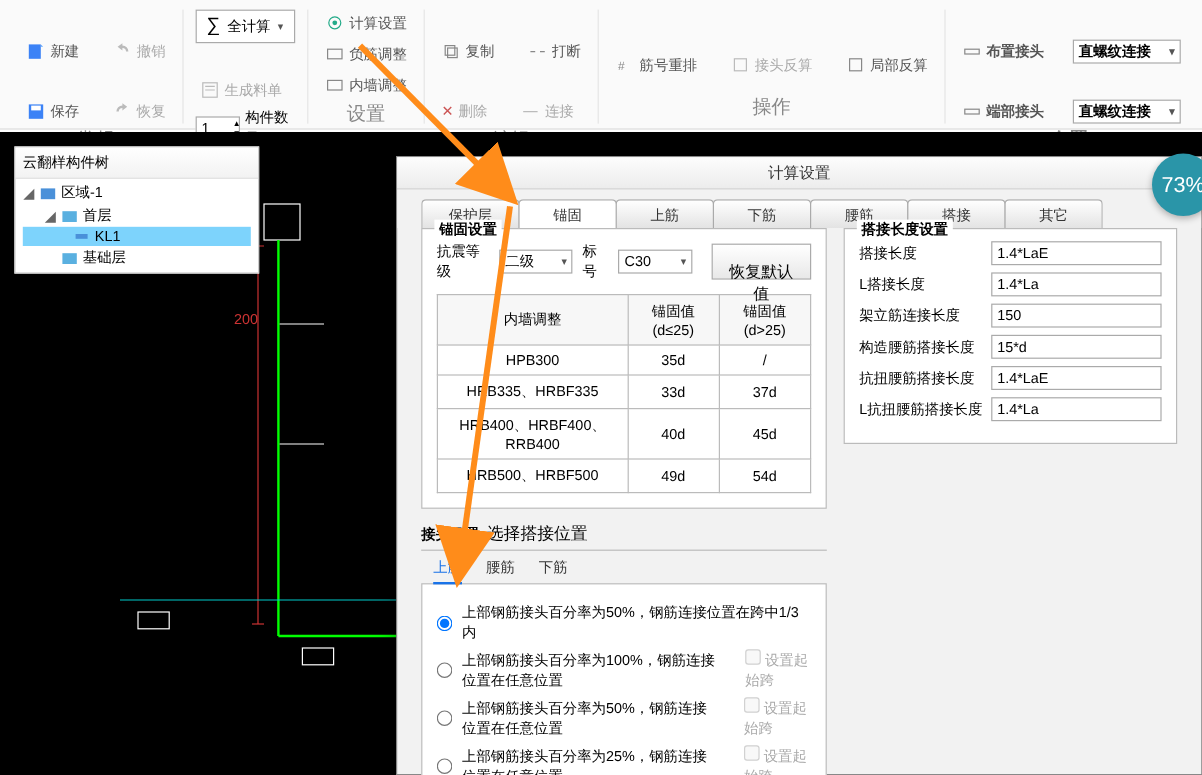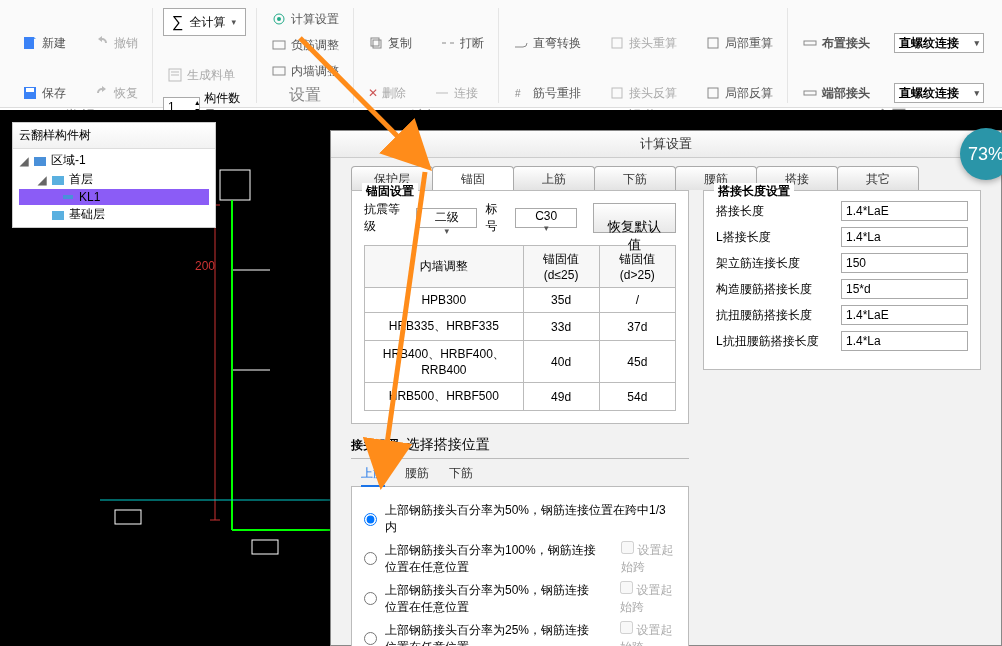--- a/index.html
+++ b/index.html
@@ -21,46 +21,46 @@
 .selbox { width: 90px; height: 20px; border: 1px solid #aaa; background: #fff; display: flex; align-items: center; justify-content: space-between; padding: 0 4px; }
 .chev { font-size: 9px; color: #555; }
 
 
 .leftpanel { position: absolute; left: 12px; top: 122px; width: 204px; height: 106px; background: #fff; border: 1px solid #ccc; box-shadow: 0 1px 3px rgba(0,0,0,.15); z-index: 5; }
 .lp-title { background: linear-gradient(#fff,#f2f2f2); padding: 4px 6px; border-bottom: 1px solid #ddd; }
 .tree { padding: 2px 6px; }
 .tree-row { display: flex; align-items: center; gap: 4px; padding: 1px 0; }
 .tw { width: 10px; text-align: center; color: #666; }
 .tic { width: 14px; height: 14px; }
-.tree-row.sel { background: #8b5cf6; padding-left: 28px; }
+.tree-row.sel { background: #7dd3fc; padding-left: 28px; }
 .indent1 { padding-left: 18px; }
 .indent2 { padding-left: 36px; }
 
 
 .canvas { position: absolute; left: 0; top: 110px; right: 0; bottom: 0; background: #000; }
 .canvas svg { position: absolute; left: 0; top: 0; }
 
 
 .dialog { position: absolute; left: 330px; top: 130px; width: 672px; height: 516px; background: #f2f2f2; border: 1px solid #888; box-shadow: 0 4px 18px rgba(0,0,0,.35); z-index: 20; display: flex; flex-direction: column; }
 .dlg-title { text-align: center; padding: 4px 0; font-size: 13px; color: #333; background: linear-gradient(#fdfdfd,#ececec); border-bottom: 1px solid #ccc; }
 .tabs { display: flex; gap: 0; padding: 8px 20px 0 20px; background: #f2f2f2; }
 .tab { width: 82px; height: 24px; background: linear-gradient(#fff,#e3e3e3); border: 1px solid #aaa; border-bottom: none; border-radius: 4px 4px 0 0; text-align: center; line-height: 24px; font-size: 12px; color: #333; cursor: pointer; margin-right: -1px; }
 .tab.active { background: #fff; position: relative; z-index: 2; }
 .tabbody { flex: 1; display: flex; gap: 14px; padding: 0 20px 12px 20px; }
 .fs { border: 1px solid #bbb; background: #fff; padding: 10px 12px 12px 12px; position: relative; margin-top: 0; }
 .fs-title { position: absolute; top: -8px; left: 10px; background: #fff; padding: 0 4px; font-weight: bold; font-size: 12px; }
 .leftcol { flex: 1; display: flex; flex-direction: column; }
 .rightcol { width: 278px; }
 .row1 { display: flex; align-items: center; gap: 8px; margin-bottom: 10px; }
-.sel-s { width: 66px; height: 20px; border: 1px solid #aaa; display: flex; align-items: center; justify-content: space-between; padding: 0 4px; background: #fff; flex-direction: column; }
+.sel-s { width: 66px; height: 20px; border: 1px solid #aaa; display: flex; align-items: center; justify-content: space-between; padding: 0 4px; background: #fff; }
 .btn1 { border: 1px solid #aaa; background: linear-gradient(#fff,#e8e8e8); height: 22px; padding: 14px 10px; cursor: pointer; }
 .tbl { width: 100%; border-collapse: collapse; }
 .tbl th, .tbl td { border: 1px solid #bbb; padding: 5px 6px; text-align: center; font-weight: normal; font-size: 12px; }
 .tbl th { background: #f7f7f7; }
-.kvrow { display: flex; align-items: center; margin-bottom: 6px; gap: 15px; }
+.kvrow { display: flex; align-items: center; margin-bottom: 6px; }
 .kvrow label { width: 110px; font-size: 12px; }
 .kvin { flex: 1; height: 20px; border: 1px solid #aaa; padding: 0 4px; display: flex; align-items: center; background: #fff; }
 .section2 { margin-top: 12px; }
 .section2-title { font-size: 12px; }
 .subtabs { display: flex; gap: 20px; padding: 6px 0 0 10px; border-top: 1px solid #bbb; margin-top: 4px; }
 .subtab { font-size: 12px; color: #333; padding-bottom: 3px; cursor: pointer; }
 .subtab.active { color: #1a73e8; border-bottom: 2px solid #1a73e8; }
 .radios { border: 1px solid #bbb; background: #fff; padding: 10px 12px; margin-top: -1px; }
 .rrow { display: flex; align-items: center; gap: 8px; margin: 5px 0; font-size: 12px; }
 .rrow .cb { margin-left: 16px; color: #aaa; }
@@ -193,40 +193,20 @@
             </svg>
             <span>连接</span>
           </div>
       </div>
     </div>
     <div class="glabel">编辑</div>
   </div>
 
   <div class="rgroup">
     <div class="gbody">
-      <div class="grow">
-        <div class="rbtn">
-            <svg class="ric" viewBox="0 0 16 16">
-              <path d="M2 12h8a4 4 0 004-4" fill="none" stroke="#888"></path>
-            </svg>
-            <span>直弯转换</span>
-          </div>
-        <div class="rbtn gray">
-            <svg class="ric" viewBox="0 0 16 16">
-              <rect x="3" y="3" width="10" height="10" fill="none" stroke="#bbb"></rect>
-            </svg>
-            <span>接头重算</span>
-          </div>
-        <div class="rbtn">
-            <svg class="ric" viewBox="0 0 16 16">
-              <rect x="3" y="3" width="10" height="10" fill="none" stroke="#888"></rect>
-            </svg>
-            <span>局部重算</span>
-          </div>
-      </div>
       <div class="grow">
         <div class="rbtn">
             <svg class="ric" viewBox="0 0 16 16">
               <text x="2" y="12" font-size="10" fill="#888">#</text>
             </svg>
             <span>筋号重排</span>
           </div>
         <div class="rbtn gray">
             <svg class="ric" viewBox="0 0 16 16">
               <rect x="3" y="3" width="10" height="10" fill="none" stroke="#bbb"></rect>

